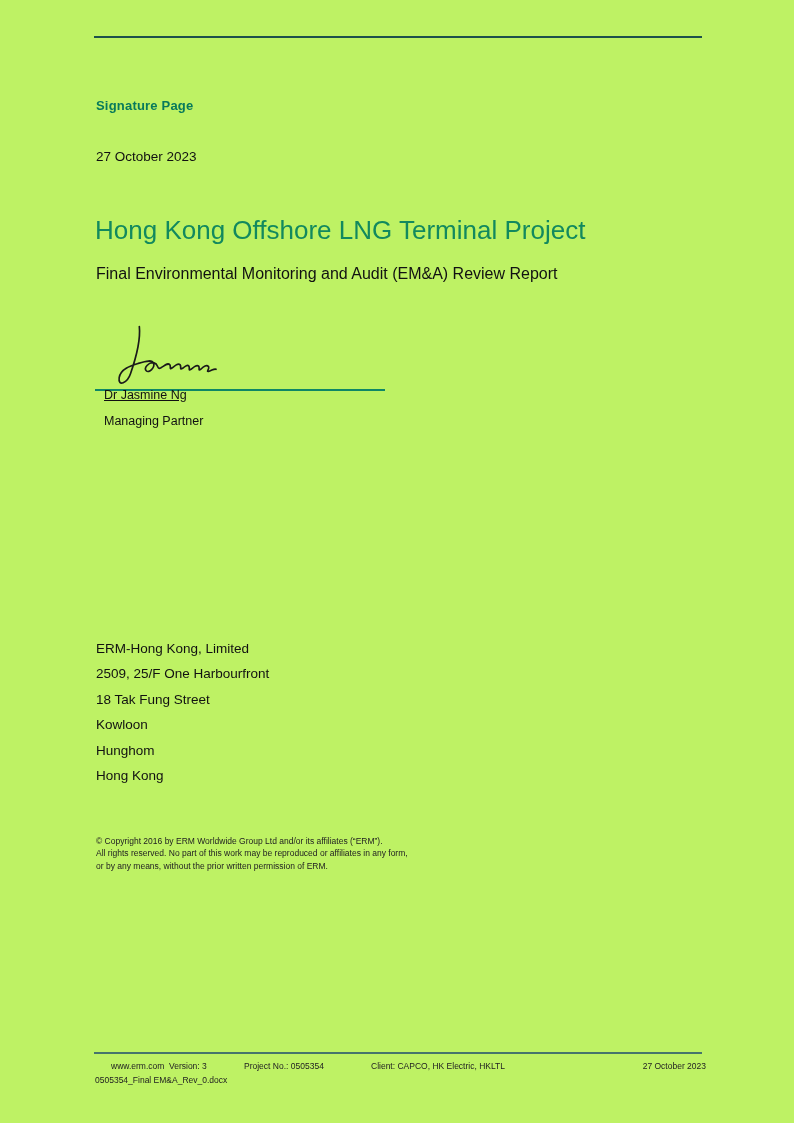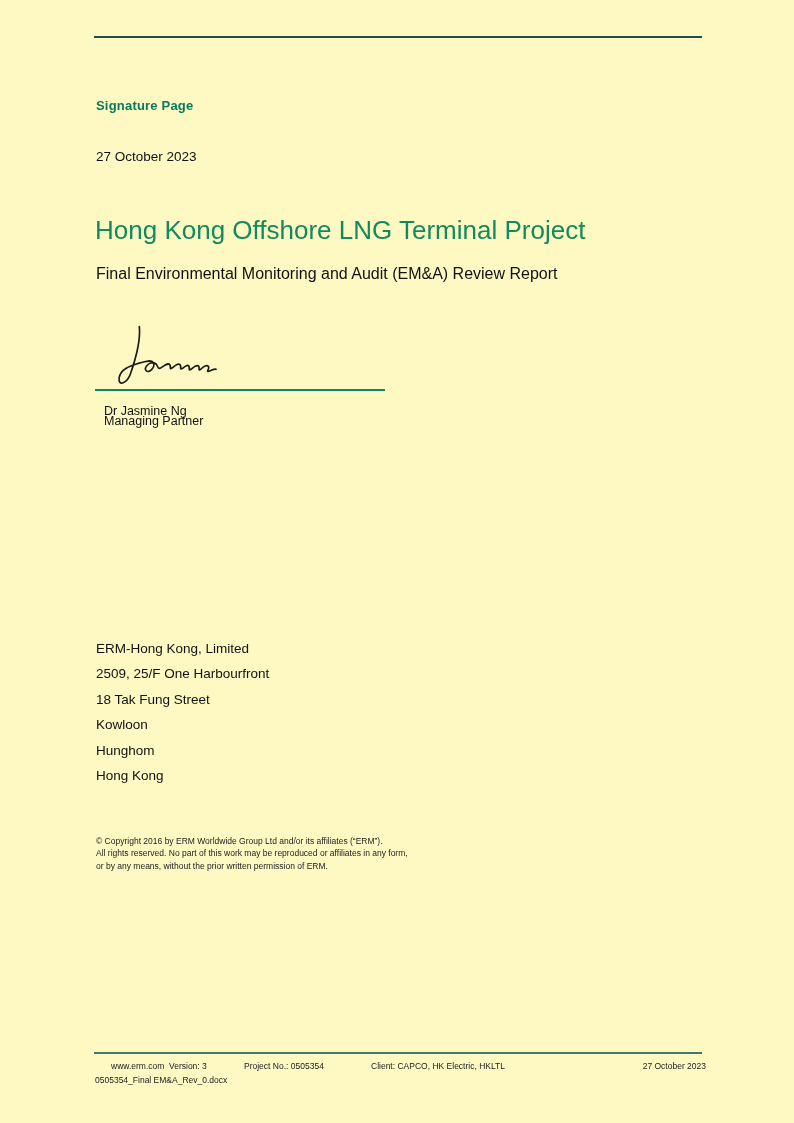--- a/index.html
+++ b/index.html
@@ -4,21 +4,21 @@
 <style>
   html, body {
     margin: 0;
     padding: 0;
     background: #ffffff;
   }
   .page {
     position: relative;
     width: 794px;
     height: 1123px;
-    background: #fef9c3;
+    background: #bef264;
     font-family: "Liberation Sans", "DejaVu Sans", sans-serif;
     color: #111111;
     overflow: hidden;
   }
   .abs { position: absolute; }
 
   .rule-top {
     left: 94px; top: 36px;
     width: 608px; height: 2px;
     background: #1d514b;
@@ -52,23 +52,24 @@
   .signature-img {
     left: 100px; top: 320px;
     width: 118px; height: 72px;
   }
   .rule-signature {
     left: 95px; top: 389px;
     width: 290px; height: 2px;
     background: #0f8766;
   }
   .signatory-name {
-    left: 104px; top: 404px;
+    left: 104px; top: 388px;
     font-size: 12.5px;
     color: #111111;
+    text-decoration: underline;
   }
   .signatory-role {
     left: 104px; top: 414px;
     font-size: 12.5px;
     color: #111111;
   }
   .address {
     left: 96px; top: 636px;
     font-size: 13.5px;
     line-height: 25.4px;

